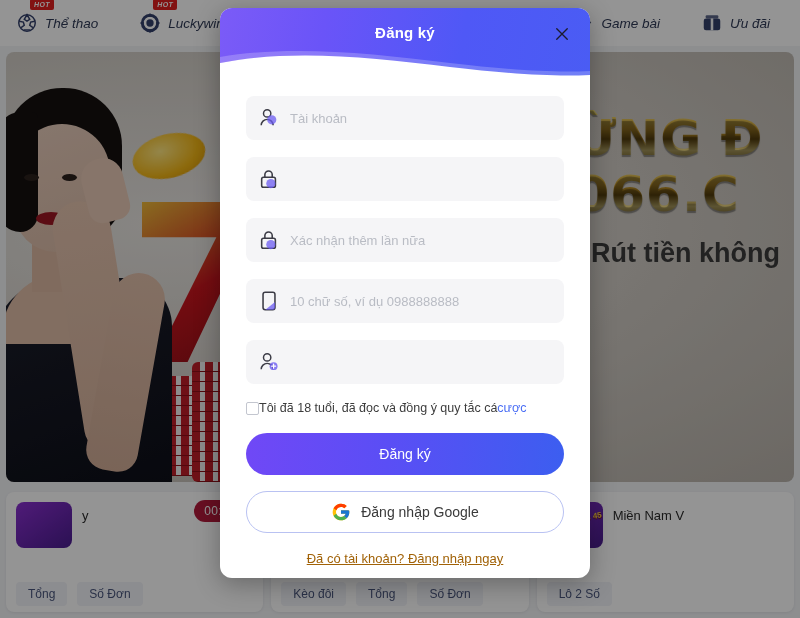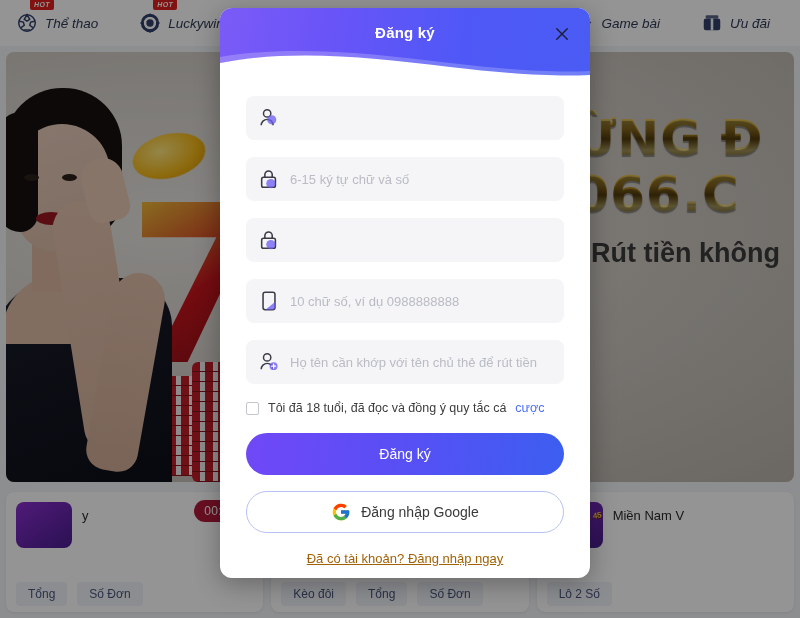--- a/index.html
+++ b/index.html
@@ -339,21 +339,20 @@
     font-size: 13px;
     color: #333;
     width: 100%;
     height: 100%;
   }
   .field input::placeholder { color: #b9bcc4; }
 
   .agree-row {
     display: flex;
     align-items: flex-end;
-    gap: 9px;
     margin: 4px 0 18px;
     font-size: 12.5px;
     color: #3c3c3c;
   }
   .cbx {
     width: 13px; height: 13px;
     border: 1px solid #c3c6cf;
     border-radius: 2px;
     background: #fff;
     flex: none;
@@ -570,41 +569,42 @@
   <div class="modal-body">
 
     <div class="field">
       <span class="field-ico">
         <svg viewBox="0 0 24 24">
           <circle cx="10" cy="7" r="4" fill="none" stroke="#3c3c46" stroke-width="1.6"></circle>
           <path d="M3.5 20c0-3.6 2.9-6.5 6.5-6.5s6.5 2.9 6.5 6.5" fill="none" stroke="#3c3c46" stroke-width="1.6"></path>
           <circle cx="15" cy="14" r="5" fill="#6b5bf0" opacity=".75"></circle>
         </svg>
       </span>
+      <input placeholder="Tài khoản" style="">
     </div>
 
     <div class="field">
       <span class="field-ico">
         <svg viewBox="0 0 24 24">
           <rect x="4" y="10" width="15" height="11" rx="2" fill="none" stroke="#3c3c46" stroke-width="1.7"></rect>
           <path d="M7.5 10V7.2a4 4 0 018 0V10" fill="none" stroke="#3c3c46" stroke-width="1.7"></path>
           <circle cx="14" cy="17" r="5" fill="#6b5bf0" opacity=".75"></circle>
         </svg>
       </span>
-      <input type="password" placeholder="6-15 ký tự chữ và số" style="">
     </div>
 
     <div class="field">
       <span class="field-ico">
         <svg viewBox="0 0 24 24">
           <rect x="4" y="10" width="15" height="11" rx="2" fill="none" stroke="#3c3c46" stroke-width="1.7"></rect>
           <path d="M7.5 10V7.2a4 4 0 018 0V10" fill="none" stroke="#3c3c46" stroke-width="1.7"></path>
           <circle cx="14" cy="17" r="5" fill="#6b5bf0" opacity=".75"></circle>
         </svg>
       </span>
+      <input type="password" placeholder="Xác nhận thêm lần nữa" style="">
     </div>
 
     <div class="field">
       <span class="field-ico">
         <svg viewBox="0 0 24 24">
           <rect x="5.5" y="2.5" width="13" height="19" rx="2.4" fill="none" stroke="#3c3c46" stroke-width="1.7"></rect>
           <path d="M18.5 13v6.1a2.4 2.4 0 01-2.4 2.4H8z" fill="#6b5bf0" opacity=".75"></path>
         </svg>
       </span>
       <input placeholder="10 chữ số, ví dụ 0988888888" style="">
@@ -612,21 +612,20 @@
 
     <div class="field">
       <span class="field-ico">
         <svg viewBox="0 0 24 24">
           <circle cx="10" cy="7" r="4" fill="none" stroke="#3c3c46" stroke-width="1.6"></circle>
           <path d="M3.5 20c0-3.6 2.9-6.5 6.5-6.5s6.5 2.9 6.5 6.5" fill="none" stroke="#3c3c46" stroke-width="1.6"></path>
           <circle cx="17" cy="16.5" r="4.3" fill="#6b5bf0" opacity=".8"></circle>
           <path d="M17 14.3v4.4M14.8 16.5h4.4" stroke="#fff" stroke-width="1.3" stroke-linecap="round"></path>
         </svg>
       </span>
-      <input placeholder="Họ tên cần khớp với tên chủ thẻ để rút tiền" style="">
     </div>
 
     <div class="agree-row">
       <span class="cbx"></span>
       <span>Tôi đã 18 tuổi, đã đọc và đồng ý quy tắc cá</span>
       <span class="agree-link">cược</span>
     </div>
 
     <button class="submit-btn">Đăng ký</button>
 

